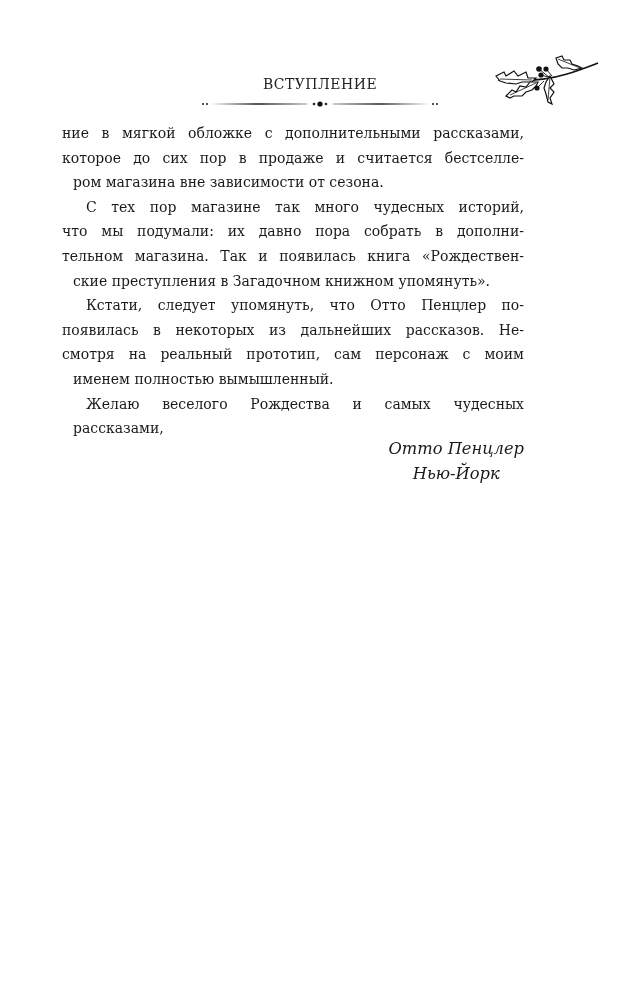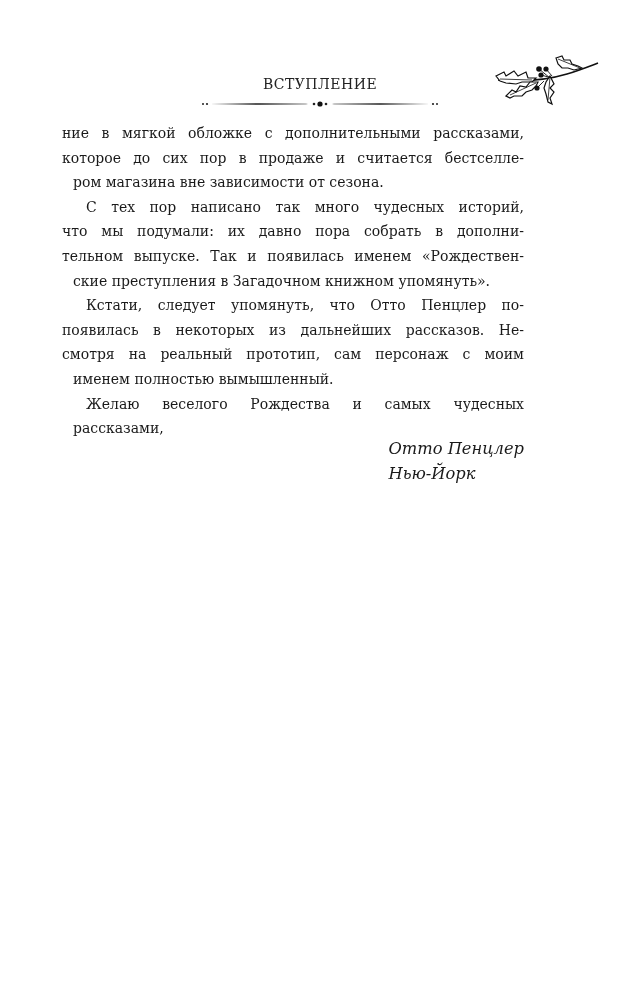--- a/index.html
+++ b/index.html
@@ -6,21 +6,21 @@
     body { width:619px; height:1000px; position:relative; overflow:hidden; color:#1a1a1a; font-family:"DejaVu Serif", serif; }
     .header { position:absolute; left:0; top:0; width:619px; height:120px;margin-left:24px; }
     .running-title { position:absolute; top:76px; left:177px; width:238px; text-align:center; font-size:14px; letter-spacing:0.5px; color:#222; }
     .rule { position:absolute; top:96px; left:176px; width:240px; height:16px; }
     .ornament { position:absolute; top:54px; left:468px; width:108px; height:56px; }
     .body-text { position:absolute; top:121px; left:62px; width:462px; font-size:14px; line-height:24.6px; text-align:justify; }
     .body-text p { margin:0; }
     .line { display:block; text-align:justify; text-align-last:justify; white-space:nowrap; }
     .line.last { text-align-last:left;margin-left:11px; }
     .indent { padding-left:24px; }
-    .signature { position:absolute; top:436px; right:95px; text-align:left; font-style:italic; font-size:16.3px; line-height:25px; }
+    .signature { position:absolute; top:436px; right:95px; text-align:center; font-style:italic; font-size:16.3px; line-height:25px; }
     .signature div { white-space:nowrap; }
   </style>
 </head>
 <body>
 
 <div class="header">
   <div class="running-title">ВСТУПЛЕНИЕ</div>
   <svg class="rule" viewBox="0 0 240 16">
     <circle cx="3" cy="8" r="1" fill="#222"></circle>
     <circle cx="7" cy="8" r="1.1" fill="#222"></circle>
@@ -50,23 +50,23 @@
   </svg>
 </div>
 
 <div class="body-text">
   <p>
     <span class="line">ние в мягкой обложке с дополнительными рассказами,</span>
     <span class="line">которое до сих пор в продаже и считается бестселле-</span>
     <span class="line last">ром магазина вне зависимости от сезона.</span>
   </p>
   <p>
-    <span class="line indent">С тех пор написано так много чудесных историй,</span>
+    <span class="line indent">С тех пор магазине так много чудесных историй,</span>
     <span class="line">что мы подумали: их давно пора собрать в дополни-</span>
-    <span class="line">тельном выпуске. Так и появилась именем «Рождествен-</span>
+    <span class="line">тельном магазина. Так и появилась книга «Рождествен-</span>
     <span class="line last">ские преступления в Загадочном книжном упомянуть».</span>
   </p>
   <p>
     <span class="line indent">Кстати, следует упомянуть, что Отто Пенцлер по-</span>
     <span class="line">появилась в некоторых из дальнейших рассказов. Не-</span>
     <span class="line">смотря на реальный прототип, сам персонаж с моим</span>
     <span class="line last">именем полностью вымышленный.</span>
   </p>
   <p>
     <span class="line indent">Желаю веселого Рождества и самых чудесных</span>

